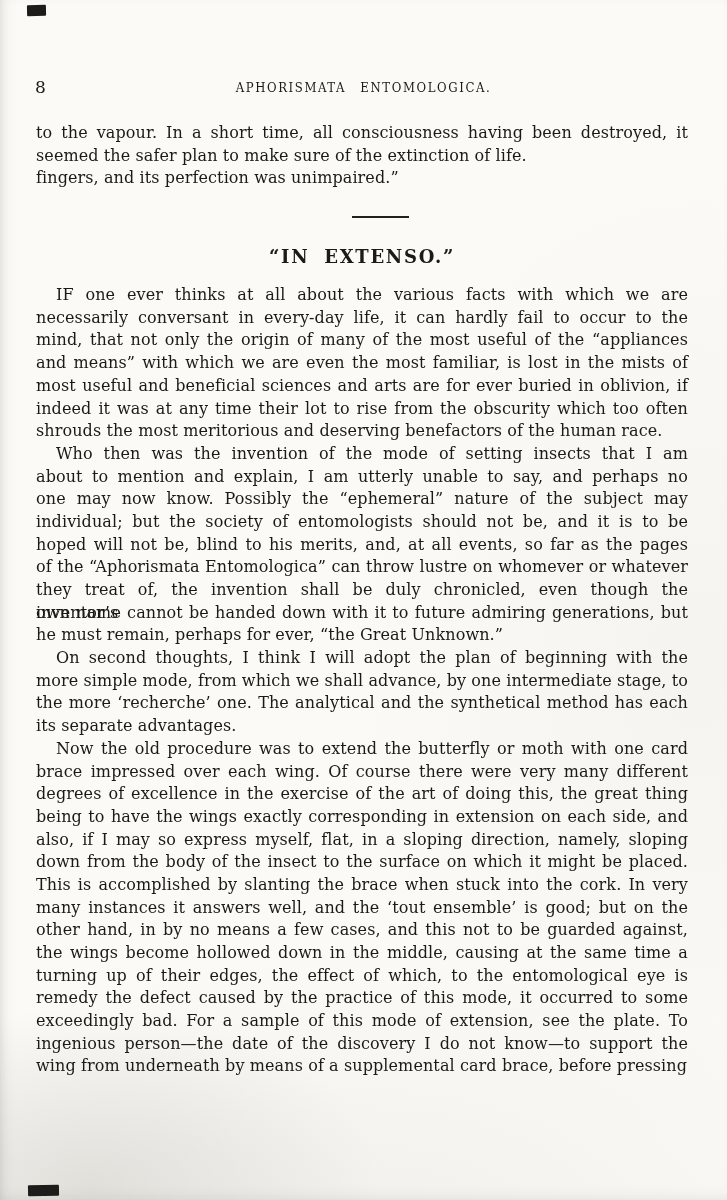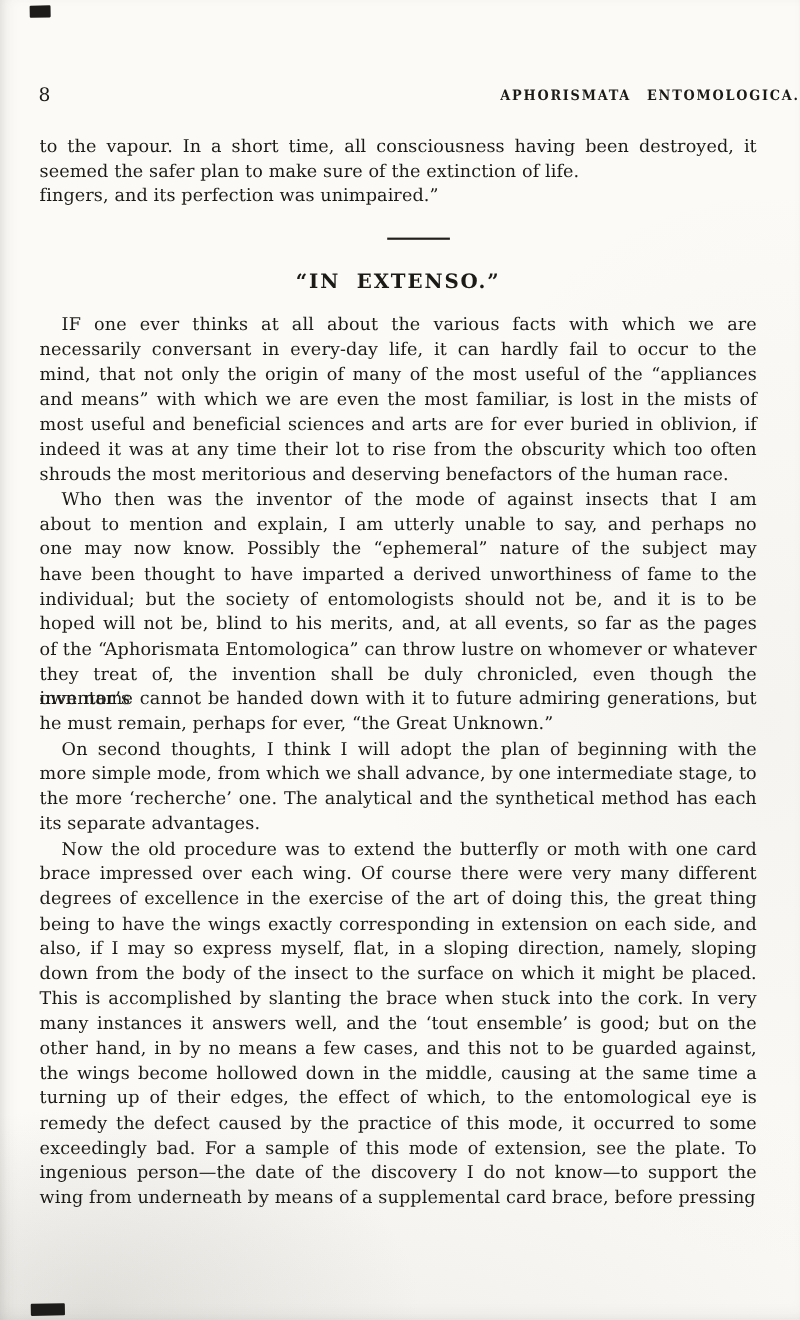--- a/index.html
+++ b/index.html
@@ -28,24 +28,24 @@
   .corner-mark.top { left: 27px; top: 5px; width: 19px; height: 11px; transform: rotate(-1deg); }
   .corner-mark.bottom { left: 28px; top: 1185px; width: 31px; height: 11px; transform: rotate(-1deg); }
 
   .running-head { position: absolute; left: 0; top: 0; width: 100%; }
   .page-num {
     position: absolute; left: 35px; top: 77px;
     font-size: 17px; line-height: 20px;
   }
   .running-title {
     position: absolute; left: 0; top: 80px; width: 100%;
-    text-align: right;
+    text-align: center;
     font-size: 13px; line-height: 15px;
     letter-spacing: 1.6px; word-spacing: 9px;
-    font-weight: bold; font-stretch: condensed;
+    font-weight: normal; font-stretch: condensed;
   }
 
   .text-block {
     position: absolute; left: 36px; top: 122px; width: 652px;
   }
   .paragraph { margin: 0; padding: 0; }
   .line {
     font-size: 16px;
     line-height: 22.7px; height: 22.7px;
     text-align: justify;
@@ -95,24 +95,23 @@
       <div class="paragraph">
         <div class="line indent">IF one ever thinks at all about the various facts with which we are</div>
         <div class="line">necessarily conversant in every-day life, it can hardly fail to occur to the</div>
         <div class="line">mind, that not only the origin of many of the most useful of the “appliances</div>
         <div class="line">and means” with which we are even the most familiar, is lost in the mists of</div>
         <div class="line">most useful and beneficial sciences and arts are for ever buried in oblivion, if</div>
         <div class="line">indeed it was at any time their lot to rise from the obscurity which too often</div>
         <div class="line last">shrouds the most meritorious and deserving benefactors of the human race.</div>
       </div>
       <div class="paragraph">
-        <div class="line indent">Who then was the inventor of the mode of against insects that I am</div>
+        <div class="line indent">Who then was the invention of the mode of setting insects that I am</div>
         <div class="line">about to mention and explain, I am utterly unable to say, and perhaps no</div>
         <div class="line">one may now know. Possibly the “ephemeral” nature of the subject may</div>
-        <div class="line">have been thought to have imparted a derived unworthiness of fame to the</div>
         <div class="line">individual; but the society of entomologists should not be, and it is to be</div>
         <div class="line">hoped will not be, blind to his merits, and, at all events, so far as the pages</div>
         <div class="line">of the “Aphorismata Entomologica” can throw lustre on whomever or whatever</div>
         <div class="line">they treat of, the invention shall be duly chronicled, even though the inventor’s</div>
         <div class="line">own name cannot be handed down with it to future admiring generations, but</div>
         <div class="line last">he must remain, perhaps for ever, “the Great Unknown.”</div>
       </div>
       <div class="paragraph">
         <div class="line indent">On second thoughts, I think I will adopt the plan of beginning with the</div>
         <div class="line">more simple mode, from which we shall advance, by one intermediate stage, to</div>

